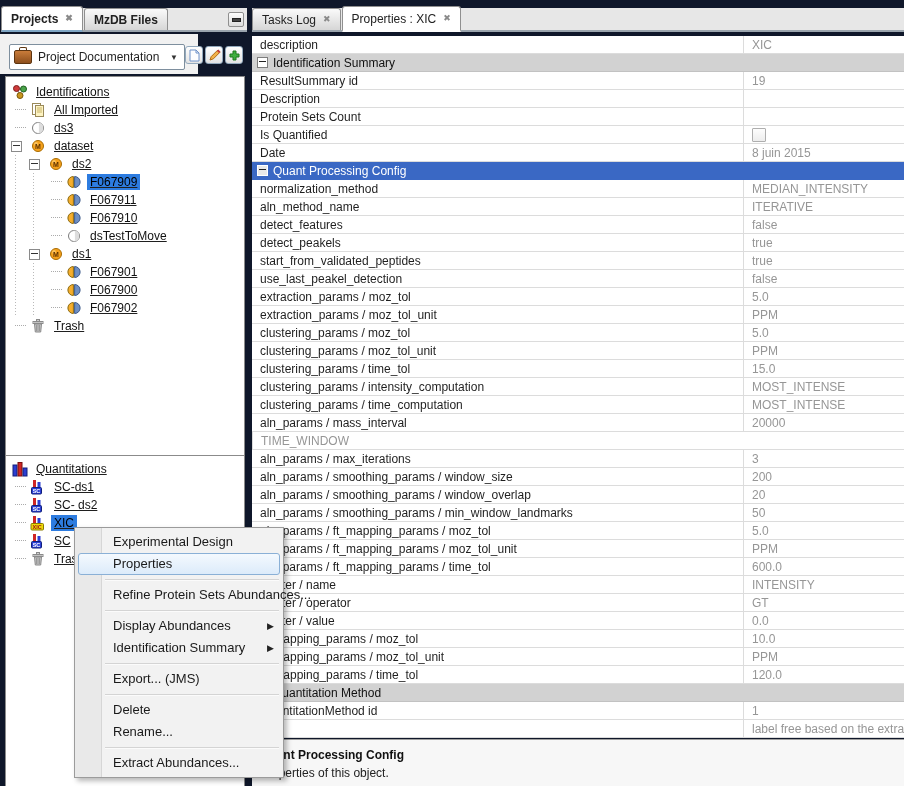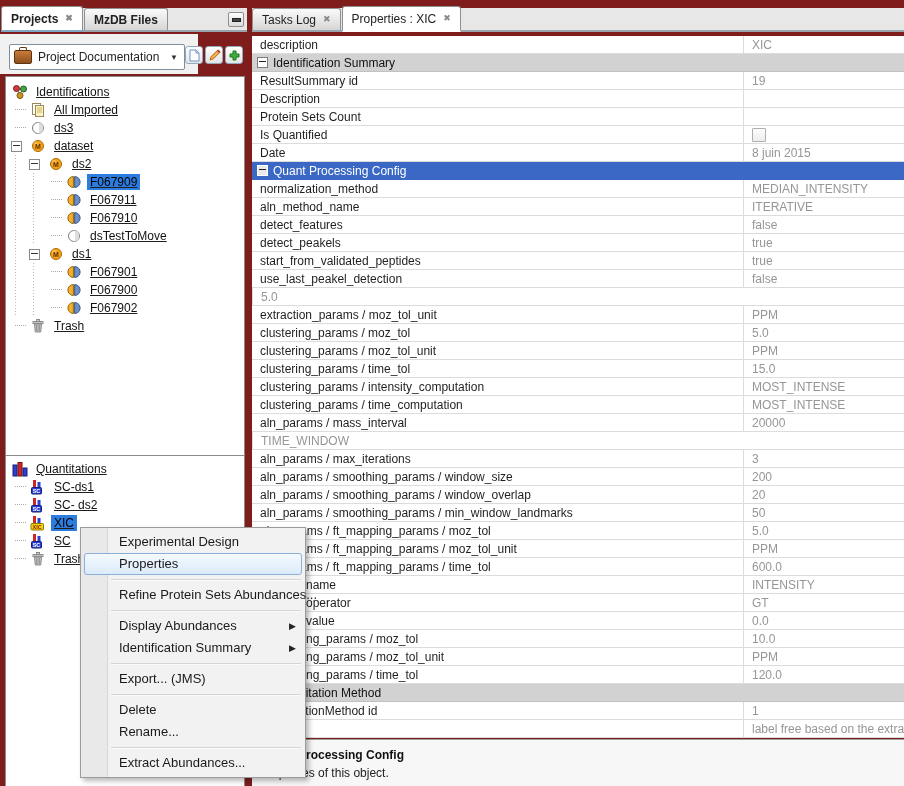--- a/index.html
+++ b/index.html
@@ -1,16 +1,16 @@
 <!DOCTYPE html>
 <html><head>
 <meta charset="utf-8">
 <style>
   html,body{margin:0;padding:0;background:#fff;}
-  #screen{position:relative;width:904px;height:786px;background:#7f1d1d;overflow:hidden;
+  #screen{position:relative;width:904px;height:786px;background:#0f172a;overflow:hidden;
           font-family:"Liberation Sans",sans-serif;font-size:12px;color:#1f1f1f;}
 
   
   .tabbar{position:absolute;height:22px;background:#e7e7e7;border-bottom:2px solid #9aa4ad;display:flex;align-items:flex-end;}
   .tab{display:inline-flex;align-items:center;gap:7px;height:21px;padding:0 9px;margin-right:1px;
        background:linear-gradient(#fafafa,#d6d6d6);border:1px solid #8f8f8f;border-bottom:none;
        border-radius:3px 3px 0 0;color:#222;white-space:nowrap;cursor:default;}
   .tab.active{background:#fff;margin-bottom:-2px;height:23px;border-bottom:2px solid #fff;}
   #left-tabbar .tab{font-weight:bold;}
   #left-tabbar .tab.active{border-bottom:2px solid #7fa6c4;}
@@ -59,21 +59,21 @@
   .g-box{width:9px;height:9px;flex:none;border:1px solid #7d7d7d;background:#fff;position:relative;}
   .g-box::before{content:"";position:absolute;left:1px;right:1px;top:3px;height:1px;background:#222;}
   .p-row.group.blue .g-box{border-color:#fff;background:#e9e9e9;}
   .checkbox{width:12px;height:12px;border:1px solid #aeaeae;background:linear-gradient(#fdfdfd,#ededed);border-radius:1px;}
 
   #prop-footer{position:absolute;left:252px;top:739px;width:652px;height:47px;background:#f7f7f7;border-top:1px solid #9e9e9e;box-sizing:border-box;}
   .f-title{font-weight:bold;color:#111;padding:8px 0 0 8px;}
   .f-desc{color:#222;padding:4px 0 0 8px;}
 
   
-  #context-menu{position:absolute;left:80px;top:527px;width:226px;background:#f2f2f2;border:1px solid #9b9b9b;
+  #context-menu{position:absolute;left:74px;top:527px;width:210px;background:#f2f2f2;border:1px solid #9b9b9b;
                 box-shadow:3px 3px 5px rgba(0,0,0,.28);z-index:50;padding:3px 0;box-sizing:border-box;}
   #context-menu::before{content:"";position:absolute;left:0;top:0;bottom:0;width:26px;background:#e9e9e9;border-right:1px solid #d6d6d6;}
   .m-item{position:relative;height:22px;line-height:22px;padding-left:38px;font-size:13px;color:#1a1a1a;white-space:nowrap;}
   .m-item.hl{margin:0 3px;padding-left:34px;border:1px solid #8ab0d6;border-radius:3px;height:20px;line-height:20px;
              background:linear-gradient(#f4f9fe,#dcebfa);}
   .m-arrow{position:absolute;right:9px;top:0;font-size:9px;color:#222;}
   .m-sep{height:9px;position:relative;}
   .m-sep::before{content:"";position:absolute;left:30px;right:4px;top:4px;height:1px;background:#d4d4d4;border-bottom:1px solid #fbfbfb;}
 </style>
 </head>
@@ -464,20 +464,21 @@
       </div>
       <div class="p-row">
         <div class="p-name">start_from_validated_peptides</div>
         <div class="p-value">true</div>
       </div>
       <div class="p-row">
         <div class="p-name">use_last_peakel_detection</div>
         <div class="p-value">false</div>
       </div>
       <div class="p-row">
+        <div class="p-name">extraction_params / moz_tol</div>
         <div class="p-value">5.0</div>
       </div>
       <div class="p-row">
         <div class="p-name">extraction_params / moz_tol_unit</div>
         <div class="p-value">PPM</div>
       </div>
       <div class="p-row">
         <div class="p-name">clustering_params / moz_tol</div>
         <div class="p-value">5.0</div>
       </div>

